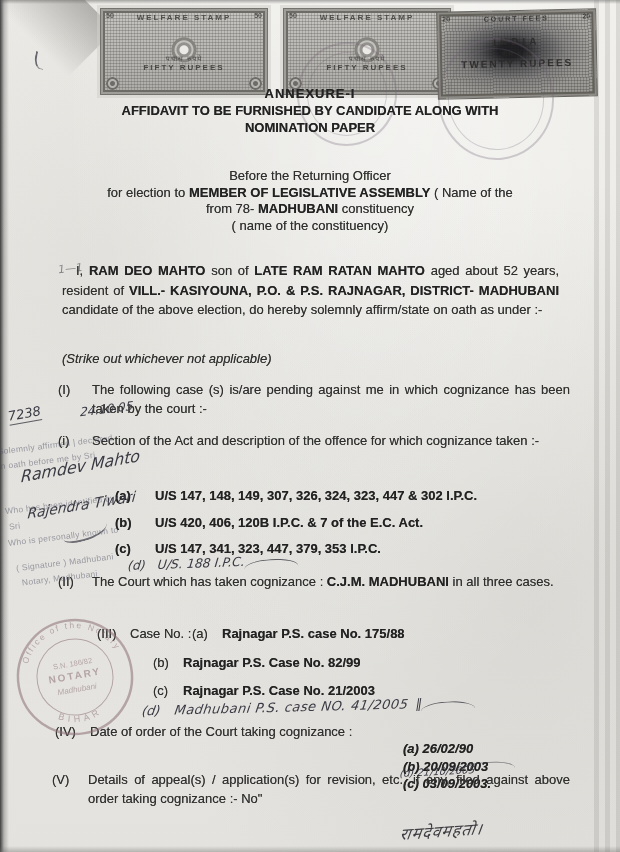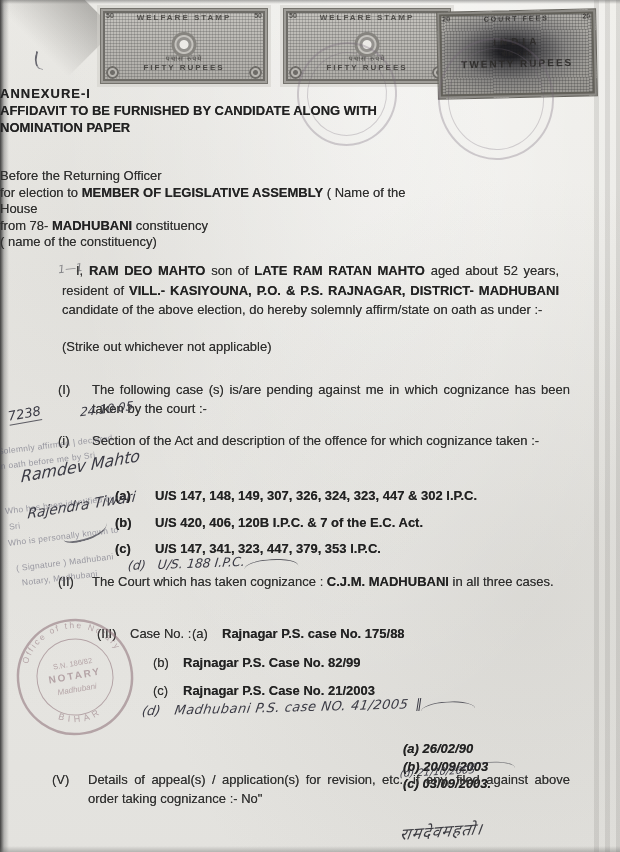--- a/index.html
+++ b/index.html
@@ -6,36 +6,36 @@
   #page{position:relative;width:620px;height:852px;overflow:hidden;
     background:
       radial-gradient(ellipse at 18% 30%, rgba(180,178,172,.18), rgba(0,0,0,0) 55%),
       radial-gradient(ellipse at 85% 70%, rgba(170,168,162,.20), rgba(0,0,0,0) 50%),
       radial-gradient(ellipse at 60% 10%, rgba(255,255,255,.5), rgba(0,0,0,0) 60%),
       linear-gradient(#efeeea,#e7e6e2 60%,#e3e2de);
     font-family:"Liberation Sans",sans-serif;color:#30302f;}
   .abs{position:absolute;}
   .typed{font-size:13px;line-height:19px;text-shadow:0 0 .6px rgba(70,70,70,.8);}
   .b{font-weight:bold;color:#222;}
-  .center{left:0;width:620px;}
+  .center{left:0;width:620px;text-align:center;}
   .row{display:flex;}
   .lab{flex:none;}
   .txt{flex:1;text-align:justify;}
   .hand{font-family:"DejaVu Sans",sans-serif;font-style:italic;color:#3a3a44;}
   .skew{transform:skewX(-8deg);}
   
   .edge-left{left:0;top:0;width:9px;height:852px;background:linear-gradient(to right,rgba(35,35,35,.85),rgba(90,90,90,.35) 45%,rgba(0,0,0,0));}
   .edge-top{left:0;top:0;width:620px;height:4px;background:linear-gradient(rgba(80,80,80,.45),rgba(0,0,0,0));}
   .edge-right{right:0;top:0;width:26px;height:852px;background:repeating-linear-gradient(90deg,rgba(130,128,124,.20) 0 5px,rgba(0,0,0,0) 5px 11px);}
   .edge-bottom{left:0;bottom:0;width:620px;height:6px;background:linear-gradient(rgba(0,0,0,0),rgba(110,110,108,.4));}
   .crease{left:-30px;top:-30px;width:120px;height:120px;transform:rotate(45deg);background:linear-gradient(rgba(120,118,114,.5),rgba(0,0,0,0) 55%);}
   .penmark{left:34px;top:52px;width:9px;height:16px;border-left:2px solid rgba(60,60,72,.75);border-bottom:1px solid rgba(60,60,72,.5);border-radius:0 0 0 80%;transform:rotate(14deg);}
   
   .stamp{box-sizing:border-box;text-align:center;overflow:hidden;}
-  .welfare{width:168px;height:76px;color:#3a3835;
+  .welfare{width:168px;height:87px;color:#3a3835;
     background:
       radial-gradient(circle at 50% 48%, #eceae6 0 4px, #94928e 5px 7px, #c4c2bd 8px 9px, #86847f 10px 12px, rgba(0,0,0,0) 13px),
       repeating-linear-gradient(0deg, rgba(70,70,70,.28) 0 1px, rgba(0,0,0,0) 1px 3px),
       repeating-linear-gradient(90deg, rgba(70,70,70,.22) 0 1px, rgba(0,0,0,0) 1px 3px),
       linear-gradient(#c6c4bf,#aeaca7);
     border:1px solid #75736d;
     box-shadow:inset 0 0 0 2px #a09e99, inset 0 0 0 4px #6e6c67, 0 0 0 3px rgba(210,208,203,.55);}
   .welfare .arc{font-size:8px;letter-spacing:2px;font-weight:bold;margin-top:4px;opacity:.8;}
   .welfare .mid{height:32px;}
   .welfare .hindi{font-size:7px;letter-spacing:1px;opacity:.85;font-family:"DejaVu Sans",sans-serif;}
@@ -111,30 +111,29 @@
 
   <div class="abs center typed b" style="top:84px;letter-spacing:1px;">ANNEXURE-I</div>
   <div class="abs center typed b" style="top:102px;line-height:17px;">
     <div>AFFIDAVIT TO BE FURNISHED BY CANDIDATE ALONG WITH</div>
     <div>NOMINATION PAPER</div>
   </div>
 
   <div class="abs center typed" style="top:168px;line-height:16.5px;">
     <div>Before the Returning Officer</div>
     <div><span>for election to </span><span class="b">MEMBER OF LEGISLATIVE ASSEMBLY</span><span> ( Name of the</span></div>
-    <div>House</div>
     <div><span>from 78- </span><span class="b">MADHUBANI</span><span> constituency</span></div>
     <div>( name of the constituency)</div>
   </div>
 
   <div class="abs hand" style="left:58px;top:262px;font-size:11px;opacity:.55;transform:rotate(-6deg);">1—1</div>
 
   <div class="abs typed" style="left:62px;top:261px;width:497px;text-align:justify;text-indent:14px;line-height:19.5px;"><span>I, </span><span class="b">RAM DEO MAHTO</span><span> son of </span><span class="b">LATE RAM RATAN MAHTO</span><span> aged about 52 years, resident of </span><span class="b">VILL.- KASIYOUNA, P.O. &amp; P.S.  RAJNAGAR, DISTRICT- MADHUBANI</span><span> candidate of the above election, do hereby solemnly affirm/state on oath as under :-</span></div>
 
-  <div class="abs typed" style="left:62px;top:337px;">(Strike out whichever not applicable)</div>
+  <div class="abs typed" style="left:62px;top:349px;font-style:italic;">(Strike out whichever not applicable)</div>
 
   <div class="abs typed row" style="left:58px;top:380px;width:512px;">
     <span class="lab" style="width:34px;">(I)</span>
     <span class="txt">The following case (s) is/are pending against me in which cognizance has been taken by the court :-</span>
   </div>
 
   <div class="abs typed row" style="left:58px;top:431px;width:512px;">
     <span class="lab" style="width:34px;">(i)</span>
     <span class="txt">Section of the Act and description of the offence for which cognizance taken :-</span>
   </div>
@@ -176,20 +175,24 @@
     <span class="lab" style="width:30px;">(c)</span>
     <span class="b">Rajnagar P.S. Case No. 21/2003</span>
   </div>
 
   <div class="abs hand skew" style="left:142px;top:699px;font-size:13px;transform:rotate(-1.5deg) skewX(-10deg);">
     <span>(d)</span>
     <span style="margin-left:10px;letter-spacing:.5px;">Madhubani P.S. case NO. 41/2005</span>
     <span style="margin-left:3px;">∥</span><span class="flourish"></span>
   </div>
 
+  <div class="abs typed row" style="left:55px;top:722px;width:360px;">
+    <span class="lab" style="width:35px;">(IV)</span>
+    <span>Date of order of the Court taking cognizance :</span>
+  </div>
   <div class="abs typed b" style="left:403px;top:740px;line-height:17.5px;font-style:italic;">
     <div><span>(a)</span> <span>26/02/90</span></div>
     <div><span>(b)</span> <span>20/09/2003</span></div>
     <div><span>(c)</span> <span>03/09/2003.</span></div>
   </div>
   <div class="abs hand skew" style="left:400px;top:766px;font-size:10px;transform:rotate(-3deg) skewX(-10deg);">(d) 21/10/2005</div>
   <div class="abs" style="left:455px;top:762px;width:60px;height:10px;border-top:1.5px solid rgba(58,58,68,.7);border-radius:60% 50% 0 0/100% 80% 0 0;transform:rotate(-4deg);"></div>
 
   <div class="abs typed row" style="left:52px;top:770px;width:518px;">
     <span class="lab" style="width:36px;">(V)</span>

